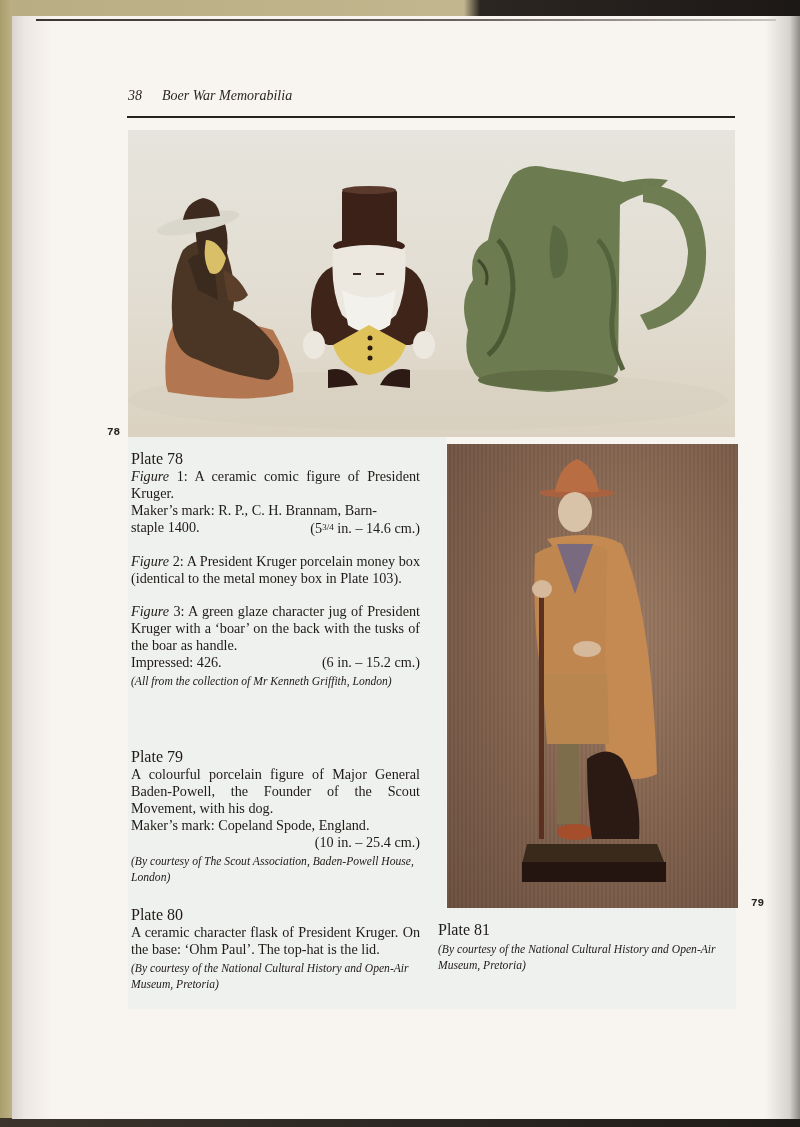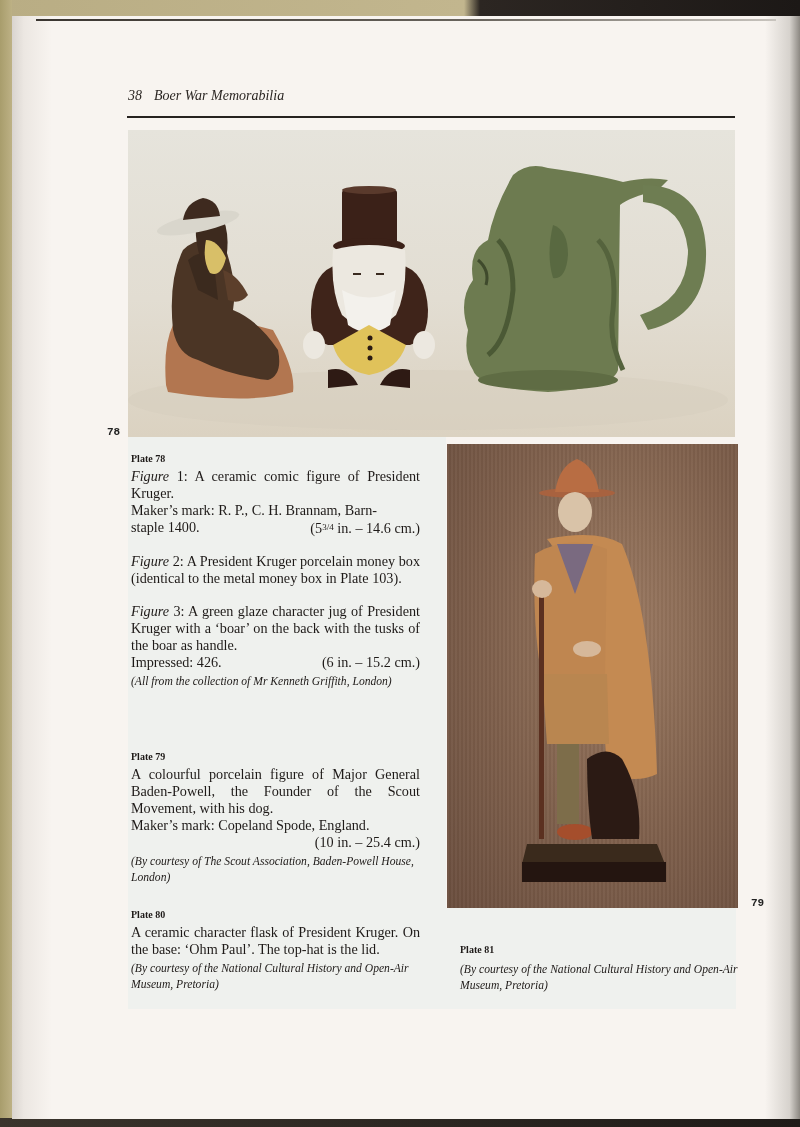--- a/index.html
+++ b/index.html
@@ -38,21 +38,21 @@
     }
     .page-edge-line {
       position: absolute; left: 24px; top: 3px; width: 740px; height: 2px;
       background: linear-gradient(90deg, #3a3530, #6a655e 60%, #c8c4be);
     }
 
     
     .running-head {
       position: absolute; left: 128px; top: 88px;
       font-style: italic; font-size: 14px; color: #2a2522;
-      display: flex; gap: 12px;
+      display: flex; gap: 20px;
     }
     .head-rule {
       position: absolute; left: 127px; top: 116px; width: 608px; height: 2px;
       background: #26221f;
     }
 
     
     .panel-left {
       position: absolute; left: 128px; top: 437px; width: 318px; height: 572px;
       background: #eff1ee;
@@ -79,21 +79,21 @@
       background: repeating-linear-gradient(90deg, rgba(255,255,255,0.03) 0 2px, rgba(0,0,0,0.03) 2px 4px);
     }
     svg { display: block; }
 
     .plate-num {
       position: absolute; font-family: Liberation Mono, monospace;
       font-weight: bold; font-size: 11px; color: #222;
     }
 
     .caption { position: absolute; font-size: 14.2px; line-height: 17px; color: #1e1a18; }
-    .caption .title { font-weight: bold; font-size: 10px; line-height: 18px; }
+    .caption .title { font-weight: normal; font-size: 16px; line-height: 18px; }
     .caption .it { font-style: italic; }
     .caption .credit { font-style: italic; font-size: 11.6px; line-height: 16px; margin-top: 3px; }
     .caption .row { display: flex; justify-content: space-between; }
     .caption .right { text-align: right; }
     .caption .just { text-align: justify; text-align-last: left; }
     .caption .gap { height: 16px; }
     .frac { font-size: 9px; vertical-align: 3px; }
   </style>
 </head>
 <body>
@@ -221,16 +221,16 @@
   <div class="right">(10 in. – 25.4 cm.)</div>
   <div class="credit">(By courtesy of The Scout Association, Baden-Powell House, London)</div>
 </div>
 
 <div class="caption" style="left:131px; top:906px; width:289px;">
   <div class="title">Plate 80</div>
   <div class="just">A ceramic character flask of President Kruger. On the base: ‘Ohm Paul’. The top-hat is the lid.</div>
   <div class="credit">(By courtesy of the National Cultural History and Open-Air Museum, Pretoria)</div>
 </div>
 
-<div class="caption" style="left:460px; top:921px; width:290px;margin-top:20px;">
+<div class="caption" style="left:438px; top:921px; width:290px;">
   <div class="title">Plate 81</div>
   <div class="credit">(By courtesy of the National Cultural History and Open-Air Museum, Pretoria)</div>
 </div>
 
 </body></html>

